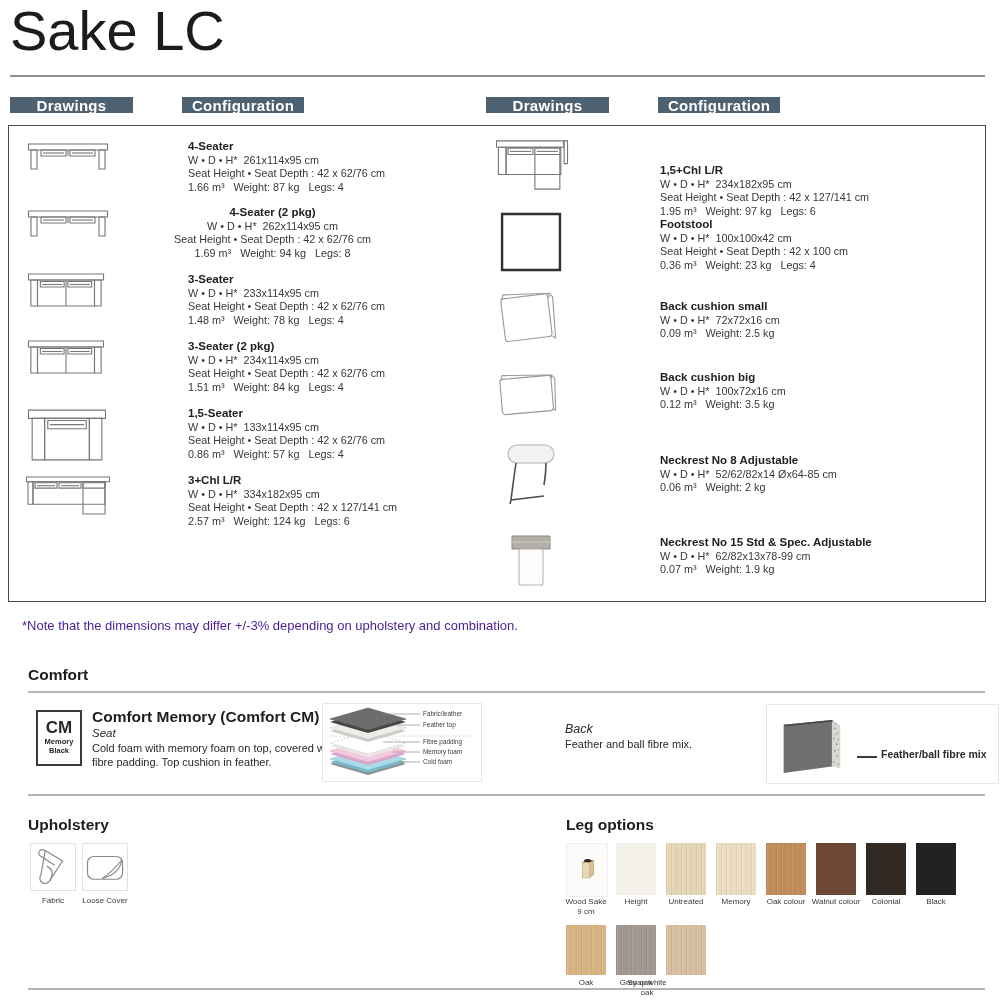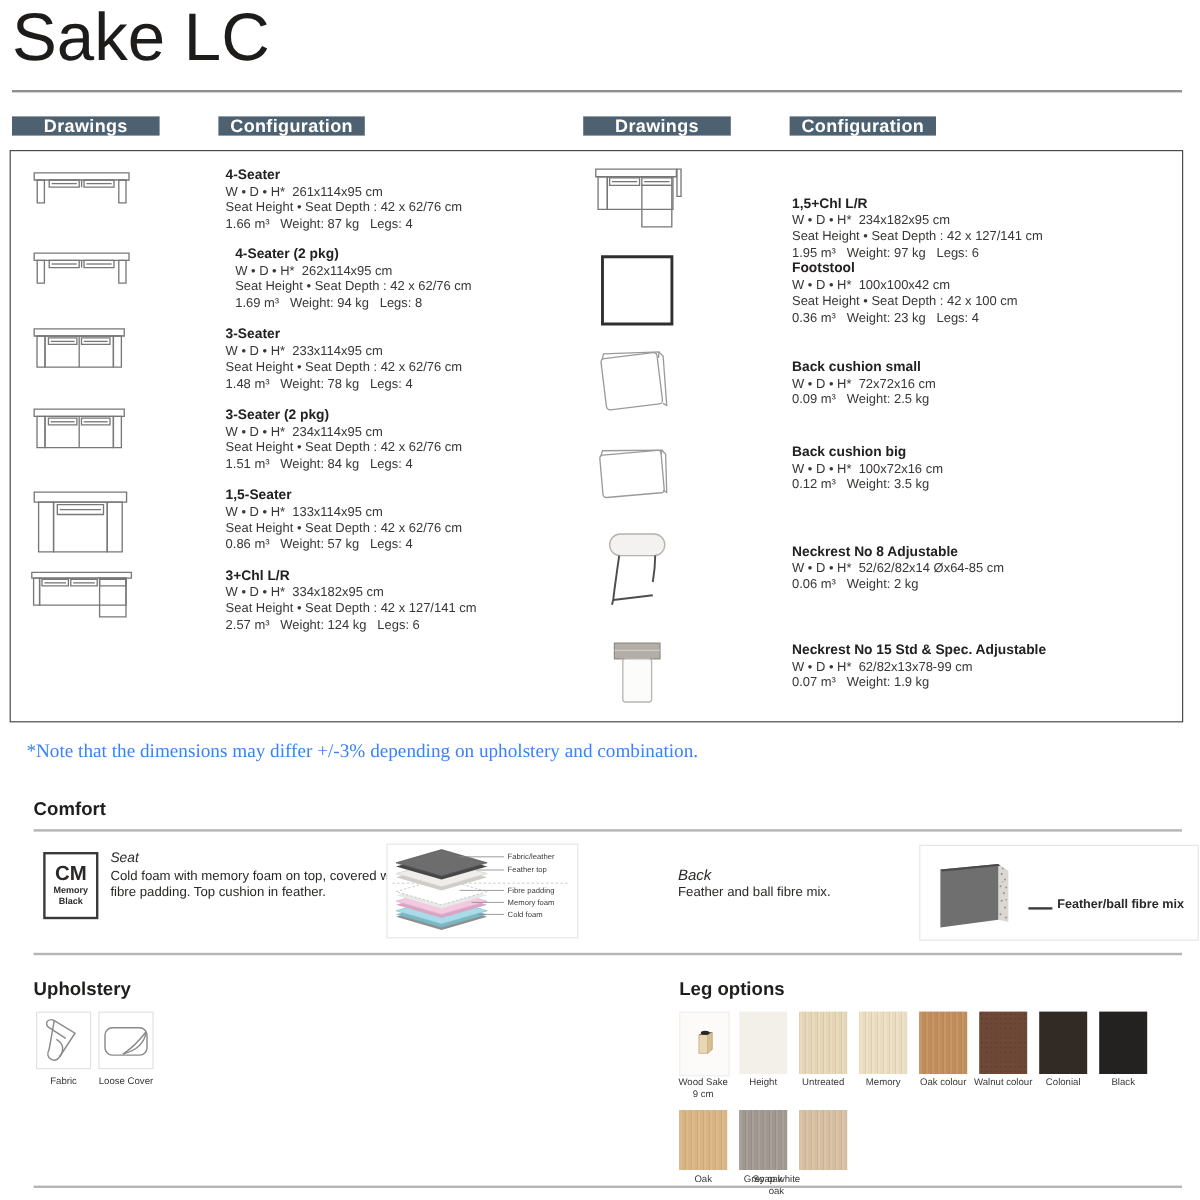--- a/index.html
+++ b/index.html
@@ -14,21 +14,21 @@
   
   .spec-box{left:8px;top:125px;width:976px;height:475px;border:1.5px solid #4a4a4a;background:#fff;}
   
   .cfg .cfg-name{font-weight:700;font-size:11.5px;color:#232120;margin-bottom:2px;}
   .cfg .cfg-line{font-size:10.8px;line-height:13.4px;color:#3a3836;white-space:pre-wrap;}
   
   svg.draw{overflow:visible;display:block;}
   svg.draw *{vector-effect:non-scaling-stroke;}
   .s{fill:none;stroke:#777;stroke-width:1.1;}
   .sd{fill:none;stroke:#4c4c4c;stroke-width:1.6;}
-  .note{font-size:16px;color:#3b82f6;font-family:Liberation Serif, serif;}
+  .note{font-size:13px;color:#4c1d95;}
   .sec-head{font-weight:700;font-size:15.5px;color:#1f1e1d;}
   
   .cm-badge{width:42px;height:52px;border:2px solid #3a3a3a;text-align:center;background:#fff;}
   .cm-big{font-weight:700;font-size:17px;margin-top:6px;}
   .cm-small{font-weight:700;font-size:7.5px;line-height:8.5px;}
   .comfort-title{font-weight:700;font-size:15.5px;color:#1f1e1d;}
   .comfort-sub{font-style:italic;font-size:11.5px;margin-top:1px;}
   .comfort-desc{font-size:11px;line-height:13.5px;margin-top:3px;width:245px;}
   .lt-box{border:1px solid #e6e6e6;background:#fff;}
   .back-title{font-style:italic;font-size:12.5px;}
@@ -134,21 +134,21 @@
     <rect class="s" x="114" y="16" width="44" height="66"></rect>
   </svg>
 </div>
 
 <div class="cfg abs" style="left:188px;top:140px;">
   <div class="cfg-name">4-Seater</div>
   <div class="cfg-line">W • D • H*  261x114x95 cm</div>
   <div class="cfg-line">Seat Height • Seat Depth : 42 x 62/76 cm</div>
   <div class="cfg-line">1.66 m³   Weight: 87 kg   Legs: 4</div>
 </div>
-<div class="cfg abs" style="left:196px;top:206px;">
+<div class="cfg abs" style="left:174px;top:206px;text-align:center;">
   <div class="cfg-name">4-Seater (2 pkg)</div>
   <div class="cfg-line">W • D • H*  262x114x95 cm</div>
   <div class="cfg-line">Seat Height • Seat Depth : 42 x 62/76 cm</div>
   <div class="cfg-line">1.69 m³   Weight: 94 kg   Legs: 8</div>
 </div>
 <div class="cfg abs" style="left:188px;top:273px;">
   <div class="cfg-name">3-Seater</div>
   <div class="cfg-line">W • D • H*  233x114x95 cm</div>
   <div class="cfg-line">Seat Height • Seat Depth : 42 x 62/76 cm</div>
   <div class="cfg-line">1.48 m³   Weight: 78 kg   Legs: 4</div>
@@ -263,20 +263,21 @@
 <div class="abs sec-head" style="left:28px;top:666px;">Comfort</div>
 <div class="abs rule-light" style="left:28px;top:691px;width:957px;"></div>
 
 <div class="abs cm-badge" style="left:36px;top:710px;">
   <div class="cm-big">CM</div>
   <div class="cm-small">Memory</div>
   <div class="cm-small">Black</div>
 </div>
 
 <div class="abs" style="left:92px;top:708px;width:250px;">
+  <div class="comfort-title">Comfort Memory (Comfort CM)</div>
   <div class="comfort-sub">Seat</div>
   <div class="comfort-desc">Cold foam with memory foam on top, covered with fibre padding. Top cushion in feather.</div>
 </div>
 
 <div class="abs lt-box" style="left:322px;top:703px;width:158px;height:77px;">
   <svg class="draw" width="156" height="75" viewBox="0 0 156 75">
 
     <path d="M7 60 L45 49 L83 60 L45 71 Z" fill="#8e8e8e"></path>
 
     <path d="M7 58 L45 47 L83 58 L45 69 Z" fill="#79b7c4"></path>

